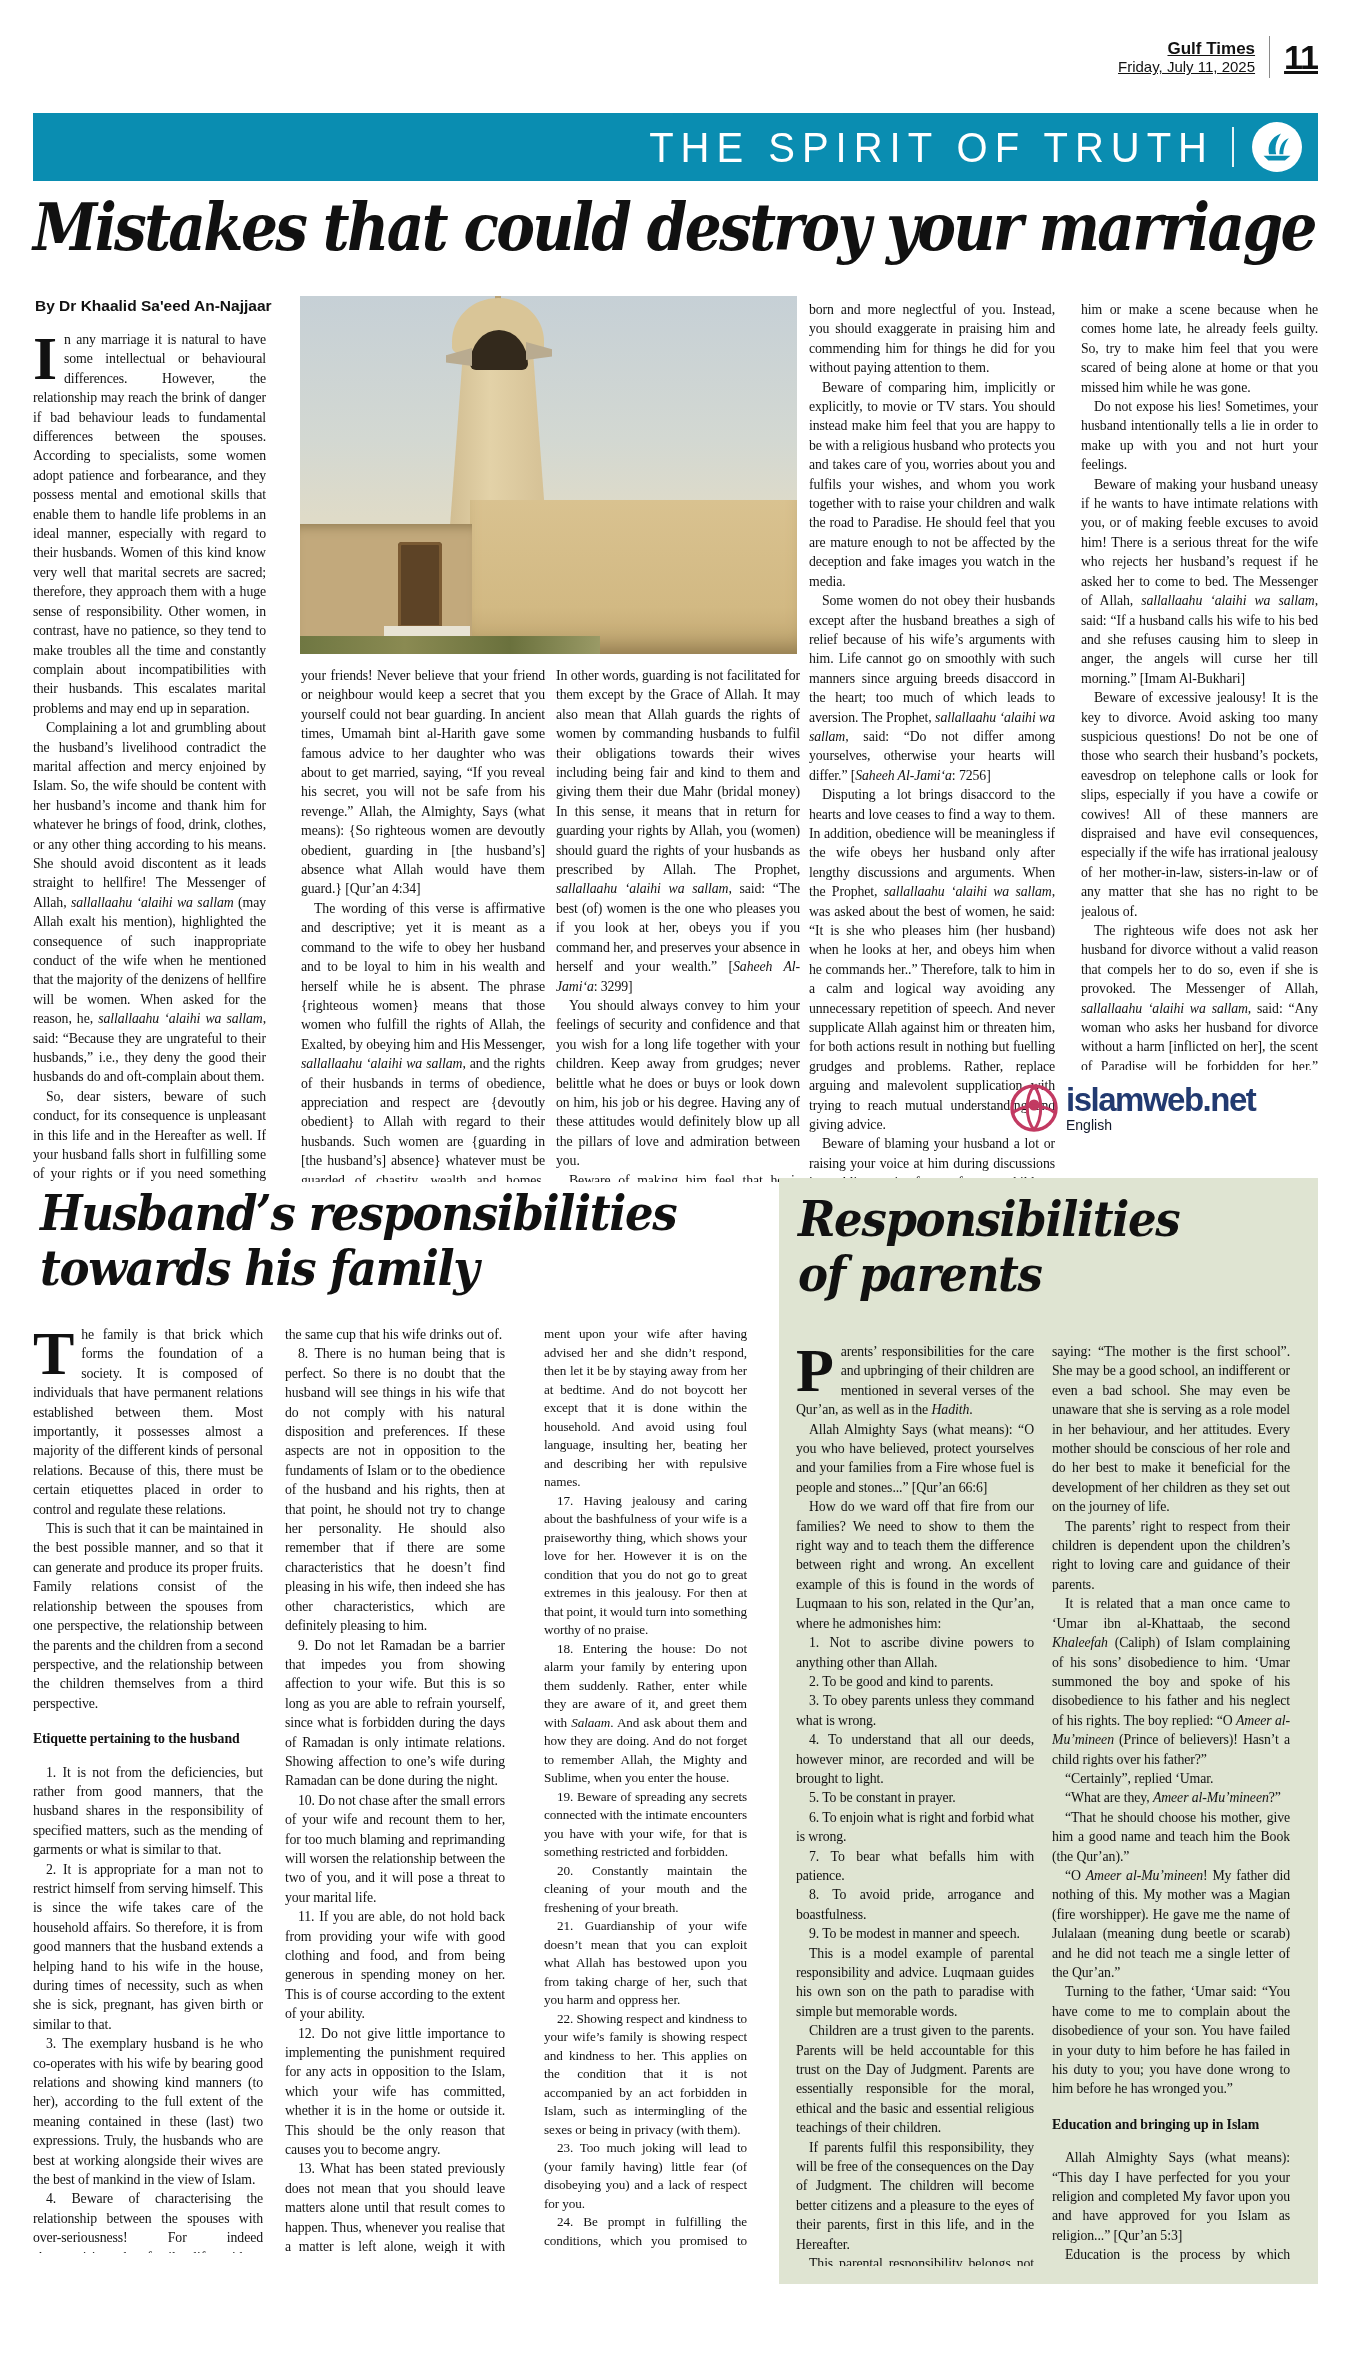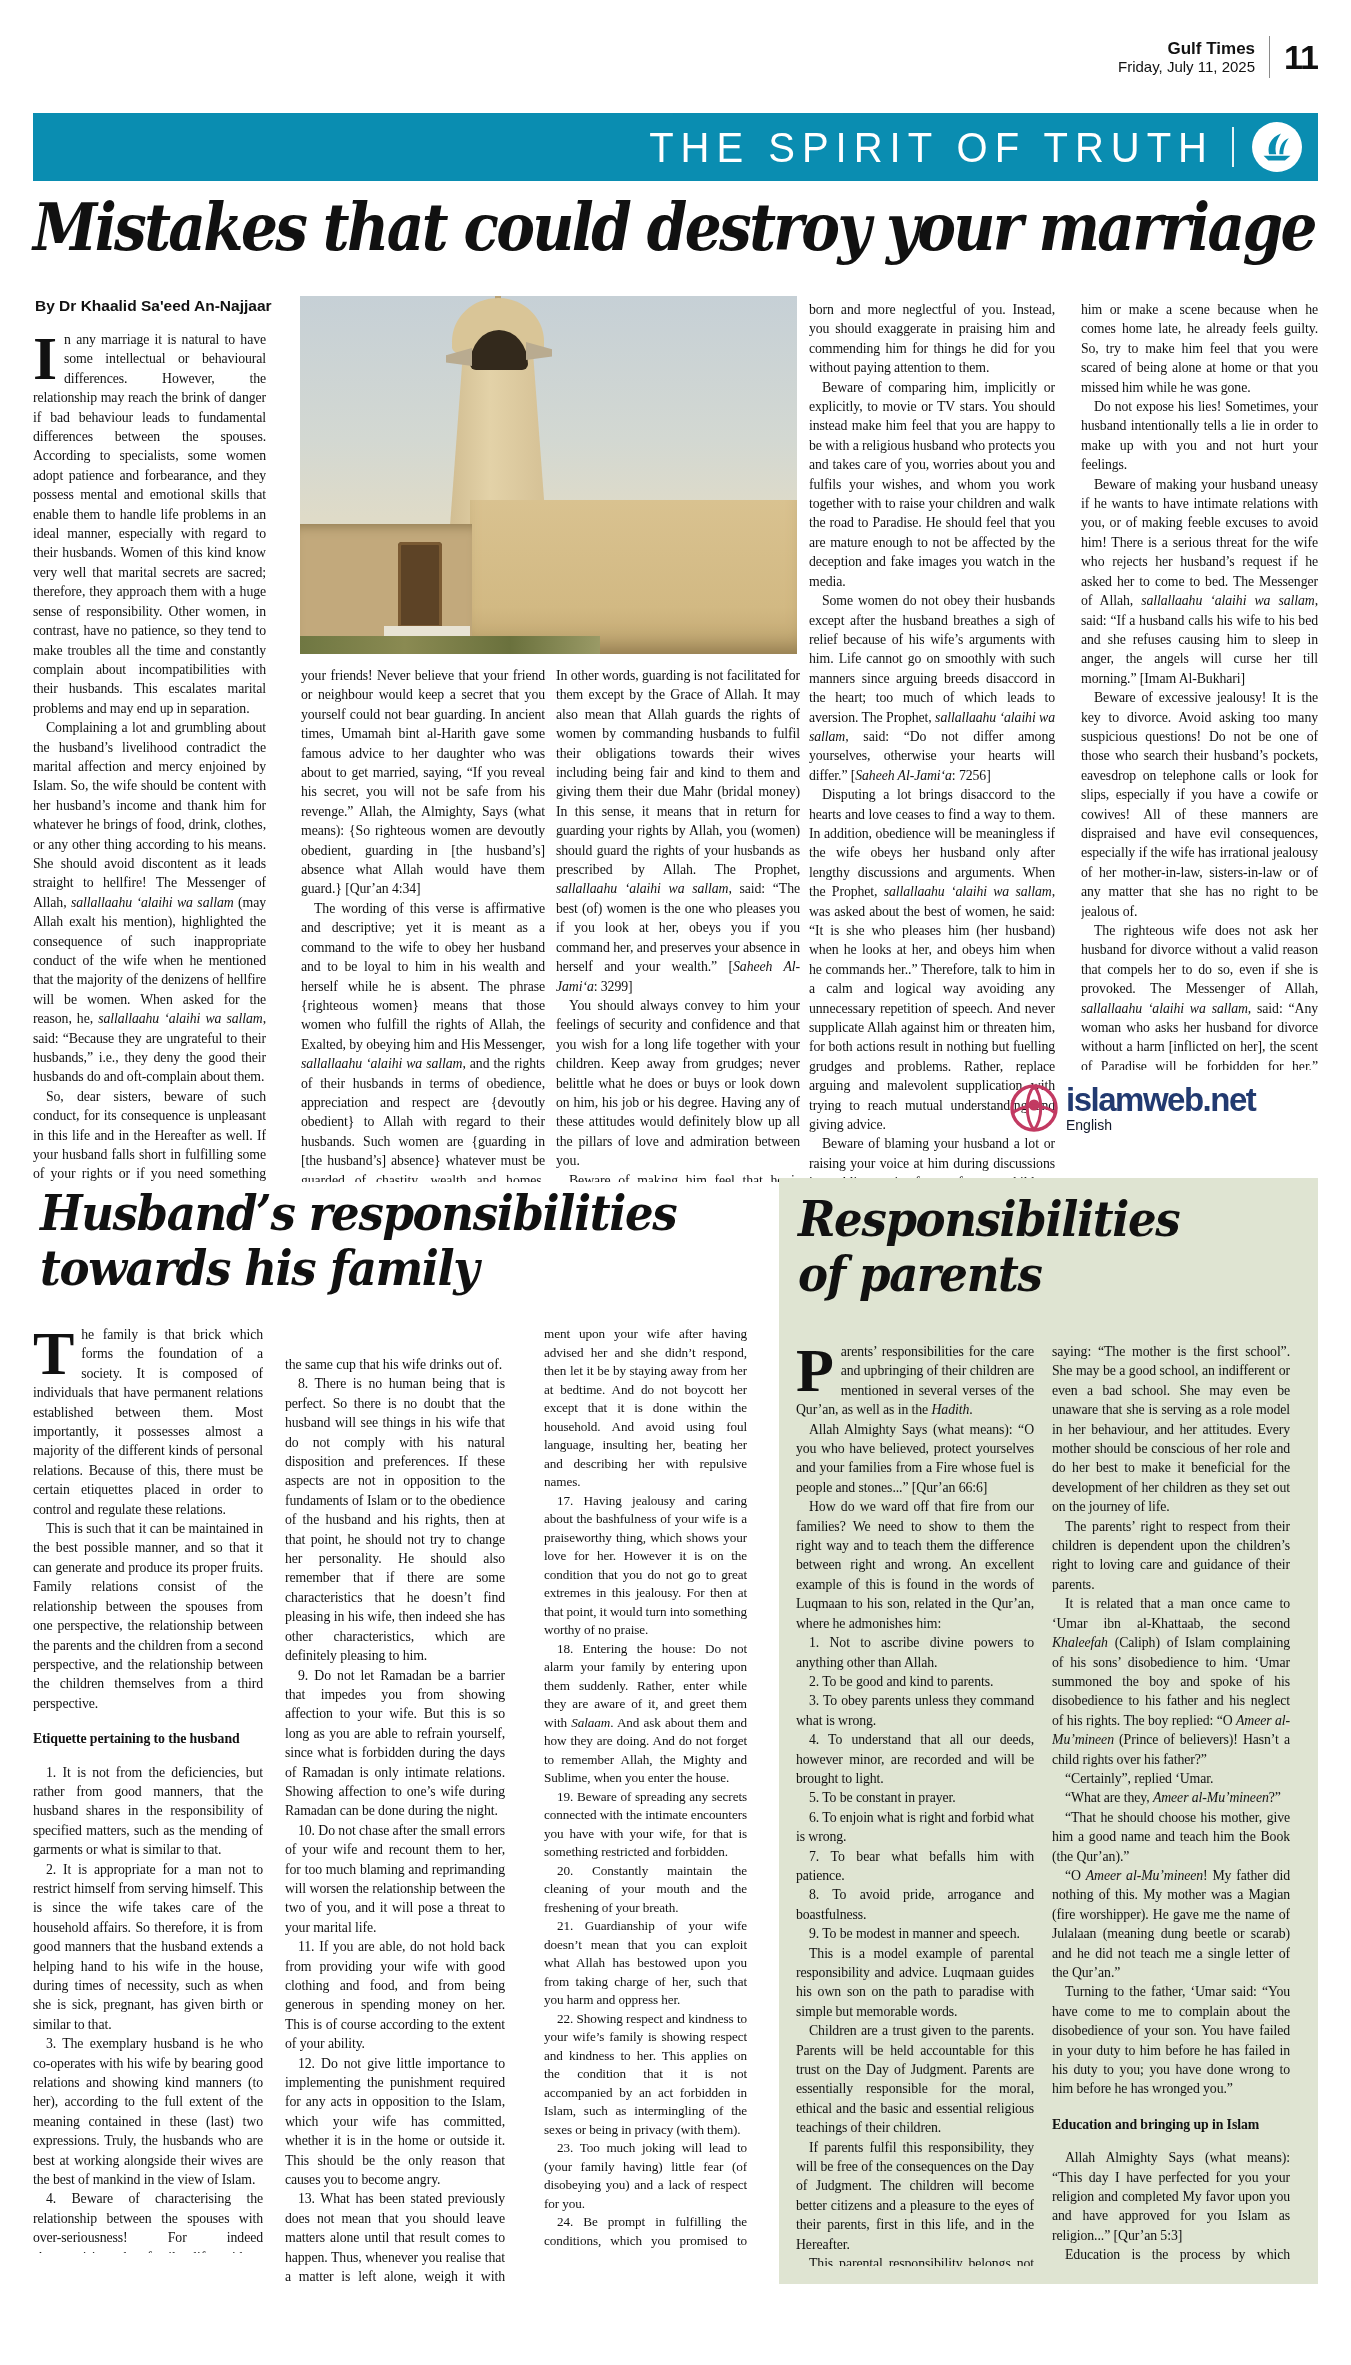--- a/index.html
+++ b/index.html
@@ -1,20 +1,20 @@
 <!DOCTYPE html>
 <html><head>
 <meta charset="utf-8">
 <style>
   html,body{margin:0;padding:0;background:#ffffff;}
   .page{position:relative;width:1351px;height:2365px;background:#fff;overflow:hidden;
         font-family:"Liberation Serif",serif;color:#111;}
   
   .masthead{position:absolute;top:36px;right:33px;display:flex;align-items:center;gap:14px;
-            font-family:"Liberation Sans",sans-serif;}
+            font-family:"Liberation Sans",sans-serif;text-decoration:underline;}
   .masthead .names{text-align:right;line-height:1.15;}
   .masthead .paper{font-weight:bold;font-size:17px;}
   .masthead .date{font-size:15px;}
   .masthead .vrule{width:1px;height:42px;background:#8a8a8a;}
   .masthead .pagenum{font-size:34px;font-weight:bold;letter-spacing:-1px;}
   
   .banner{position:absolute;left:33px;top:113px;width:1285px;height:68px;background:#0a8db1;
           display:flex;align-items:center;justify-content:flex-end;gap:18px;padding-right:16px;box-sizing:border-box;}
   .banner .title{color:#fff;font-family:"Liberation Sans",sans-serif;font-weight:300;
                  font-size:40px;letter-spacing:7px;transform:scaleY(1.05);white-space:nowrap;}
@@ -165,21 +165,21 @@
   </div>
   <div class="col" style="left:33px;top:1325px;width:230px;height:928px;">
       <p class="op"><span class="drop">T</span>he family is that brick which forms the foundation of a society. It is composed of individuals that have permanent relations established between them. Most importantly, it possesses almost a majority of the different kinds of personal relations. Because of this, there must be certain etiquettes placed in order to control and regulate these relations.</p>
       <p>This is such that it can be maintained in the best possible manner, and so that it can generate and produce its proper fruits. Family relations consist of the relationship between the spouses from one perspective, the relationship between the parents and the children from a second perspective, and the relationship between the children themselves from a third perspective.</p>
       <p class="sub">Etiquette pertaining to the husband</p>
       <p>1. It is not from the deficiencies, but rather from good manners, that the husband shares in the responsibility of specified matters, such as the mending of garments or what is similar to that.</p>
       <p>2. It is appropriate for a man not to restrict himself from serving himself. This is since the wife takes care of the household affairs. So therefore, it is from good manners that the husband extends a helping hand to his wife in the house, during times of necessity, such as when she is sick, pregnant, has given birth or similar to that.</p>
       <p>3. The exemplary husband is he who co-operates with his wife by bearing good relations and showing kind manners (to her), according to the full extent of the meaning contained in these (last) two expressions. Truly, the husbands who are best at working alongside their wives are the best of mankind in the view of Islam.</p>
       <p>4. Beware of characterising the relationship between the spouses with over-seriousness! For indeed characterising the family life with a militaristic nature amounts to one of the causes for failure and bad results.</p>
     </div>
-  <div class="col" style="left:285px;top:1355px;width:220px;height:928px;">
+  <div class="col" style="left:285px;top:1325px;width:220px;height:928px;">
       <p class="cont">the same cup that his wife drinks out of.</p>
       <p>8. There is no human being that is perfect. So there is no doubt that the husband will see things in his wife that do not comply with his natural disposition and preferences. If these aspects are not in opposition to the fundaments of Islam or to the obedience of the husband and his rights, then at that point, he should not try to change her personality. He should also remember that if there are some characteristics that he doesn’t find pleasing in his wife, then indeed she has other characteristics, which are definitely pleasing to him.</p>
       <p>9. Do not let Ramadan be a barrier that impedes you from showing affection to your wife. But this is so long as you are able to refrain yourself, since what is forbidden during the days of Ramadan is only intimate relations. Showing affection to one’s wife during Ramadan can be done during the night.</p>
       <p>10. Do not chase after the small errors of your wife and recount them to her, for too much blaming and reprimanding will worsen the relationship between the two of you, and it will pose a threat to your marital life.</p>
       <p>11. If you are able, do not hold back from providing your wife with good clothing and food, and from being generous in spending money on her. This is of course according to the extent of your ability.</p>
       <p>12. Do not give little importance to implementing the punishment required for any acts in opposition to the Islam, which your wife has committed, whether it is in the home or outside it. This should be the only reason that causes you to become angry.</p>
       <p>13. What has been stated previously does not mean that you should leave matters alone until that result comes to happen. Thus, whenever you realise that a matter is left alone, weigh it with seriousness and determination, without being too harsh or rude about it.</p>
     </div>
   <div class="col tight" style="left:520px;top:1325px;width:203px;height:928px;margin-left:24px;">
       <p class="cont">ment upon your wife after having advised her and she didn’t respond, then let it be by staying away from her at bedtime. And do not boycott her except that it is done within the household. And avoid using foul language, insulting her, beating her and describing her with repulsive names.</p>

